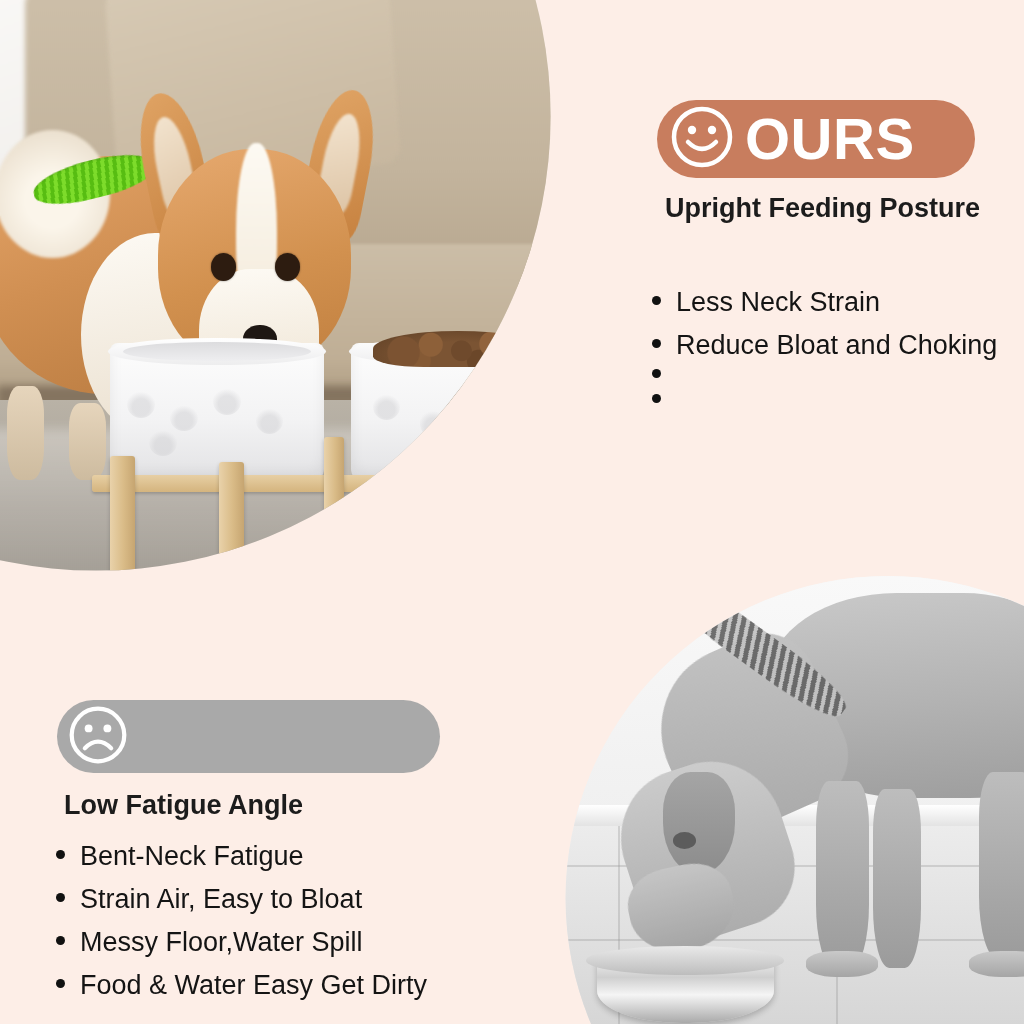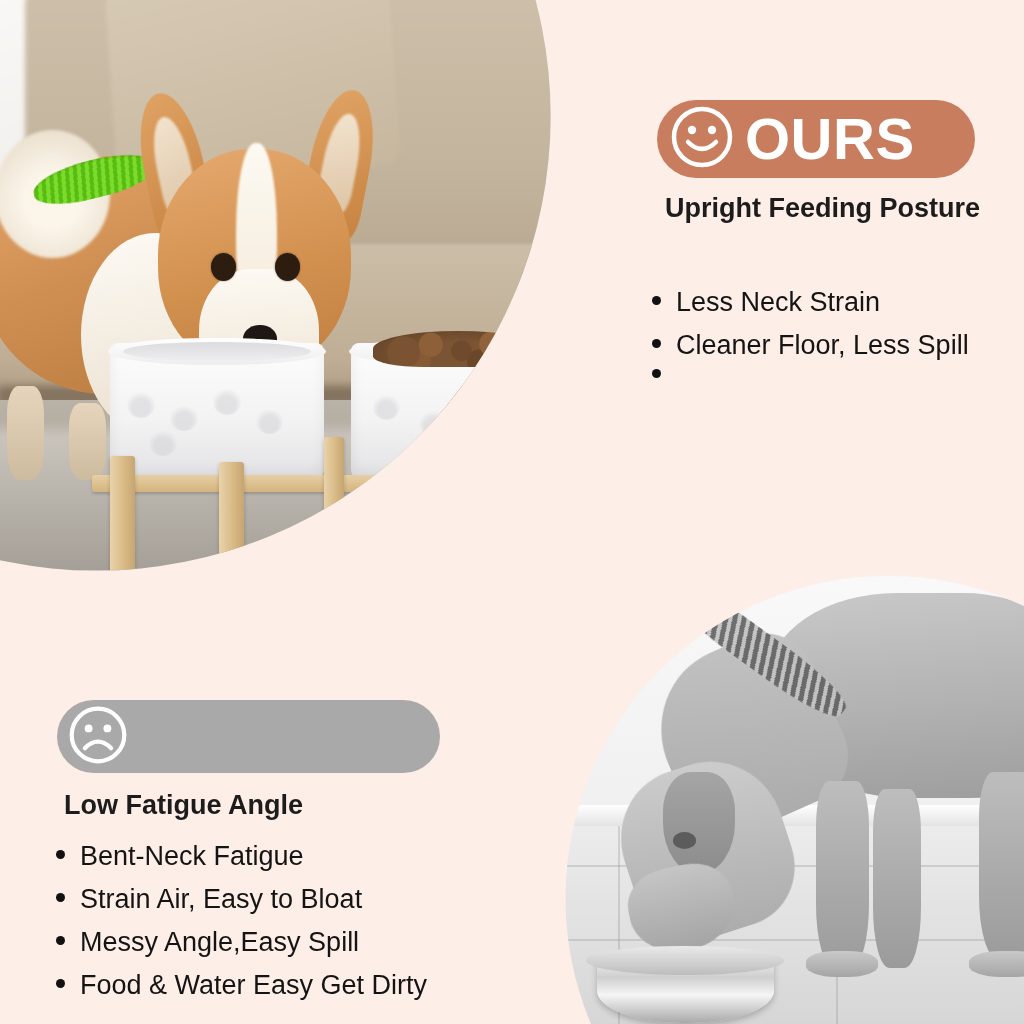--- a/index.html
+++ b/index.html
@@ -307,21 +307,24 @@
 
   <div class="subhead" id="subhead-ours">Upright Feeding Posture</div>
 
   <ul class="bullets" id="bullets-ours">
     <li>
       <span class="bullet-dot"></span>
       <span>Less Neck Strain</span>
     </li>
     <li>
       <span class="bullet-dot"></span>
-      <span>Cleaner Floor, Less Spill</span>
+      <span>Reduce Bloat and Choking</span>
+    </li>
+    <li>
+      <span class="bullet-dot"></span>
     </li>
     <li>
       <span class="bullet-dot"></span>
     </li>
   </ul>
 
   <div class="badge" id="badge-others">
     <span class="badge-icon">
       <svg width="62" height="62" viewBox="0 0 66 66" aria-hidden="true">
         <circle cx="33" cy="33" r="28" fill="none" stroke="#ffffff" stroke-width="4.5"></circle>
@@ -338,21 +341,21 @@
     <li>
       <span class="bullet-dot"></span>
       <span>Bent-Neck Fatigue</span>
     </li>
     <li>
       <span class="bullet-dot"></span>
       <span>Strain Air, Easy to Bloat</span>
     </li>
     <li>
       <span class="bullet-dot"></span>
-      <span>Messy Angle,Easy Spill</span>
+      <span>Messy Floor,Water Spill</span>
     </li>
     <li>
       <span class="bullet-dot"></span>
       <span>Food &amp; Water Easy Get Dirty</span>
     </li>
   </ul>
 
 </div>
 
 </body></html>

